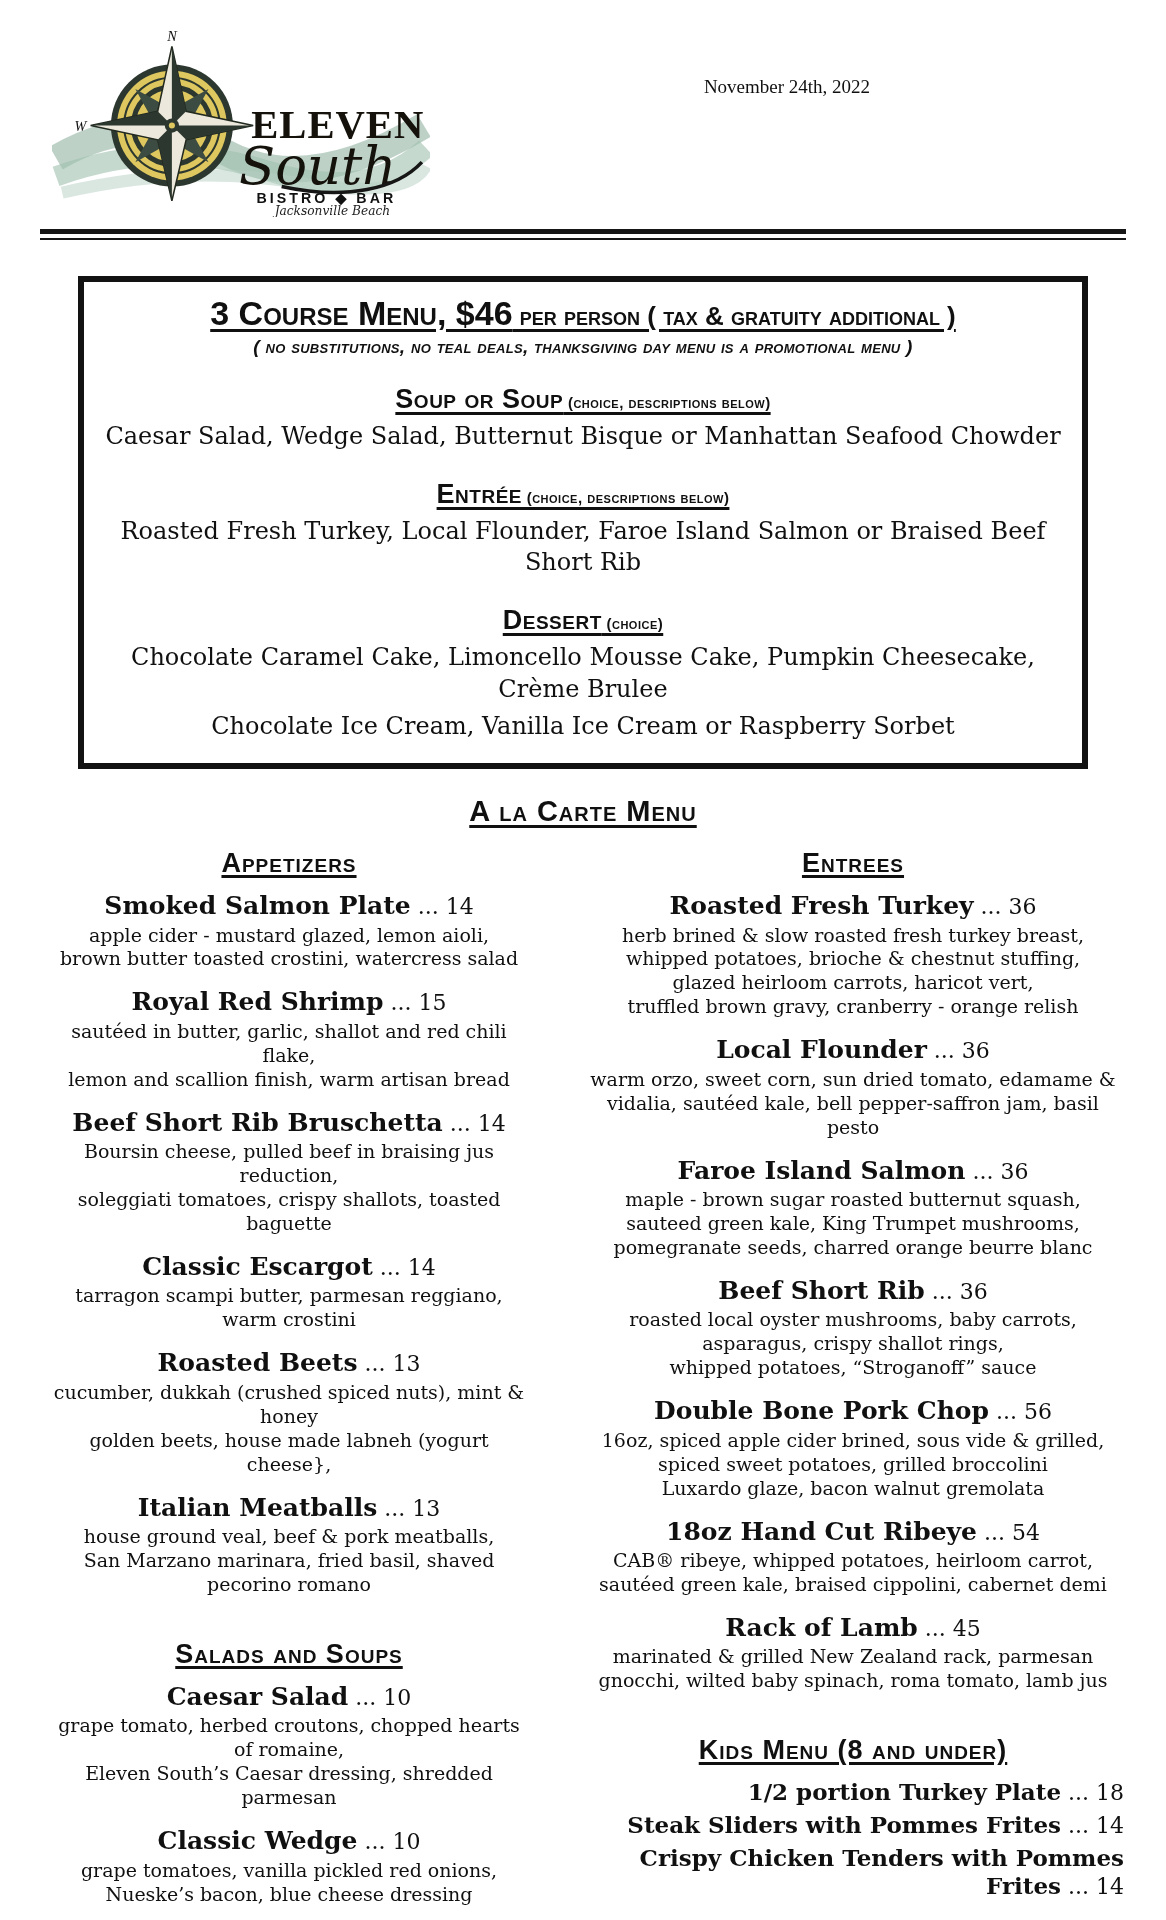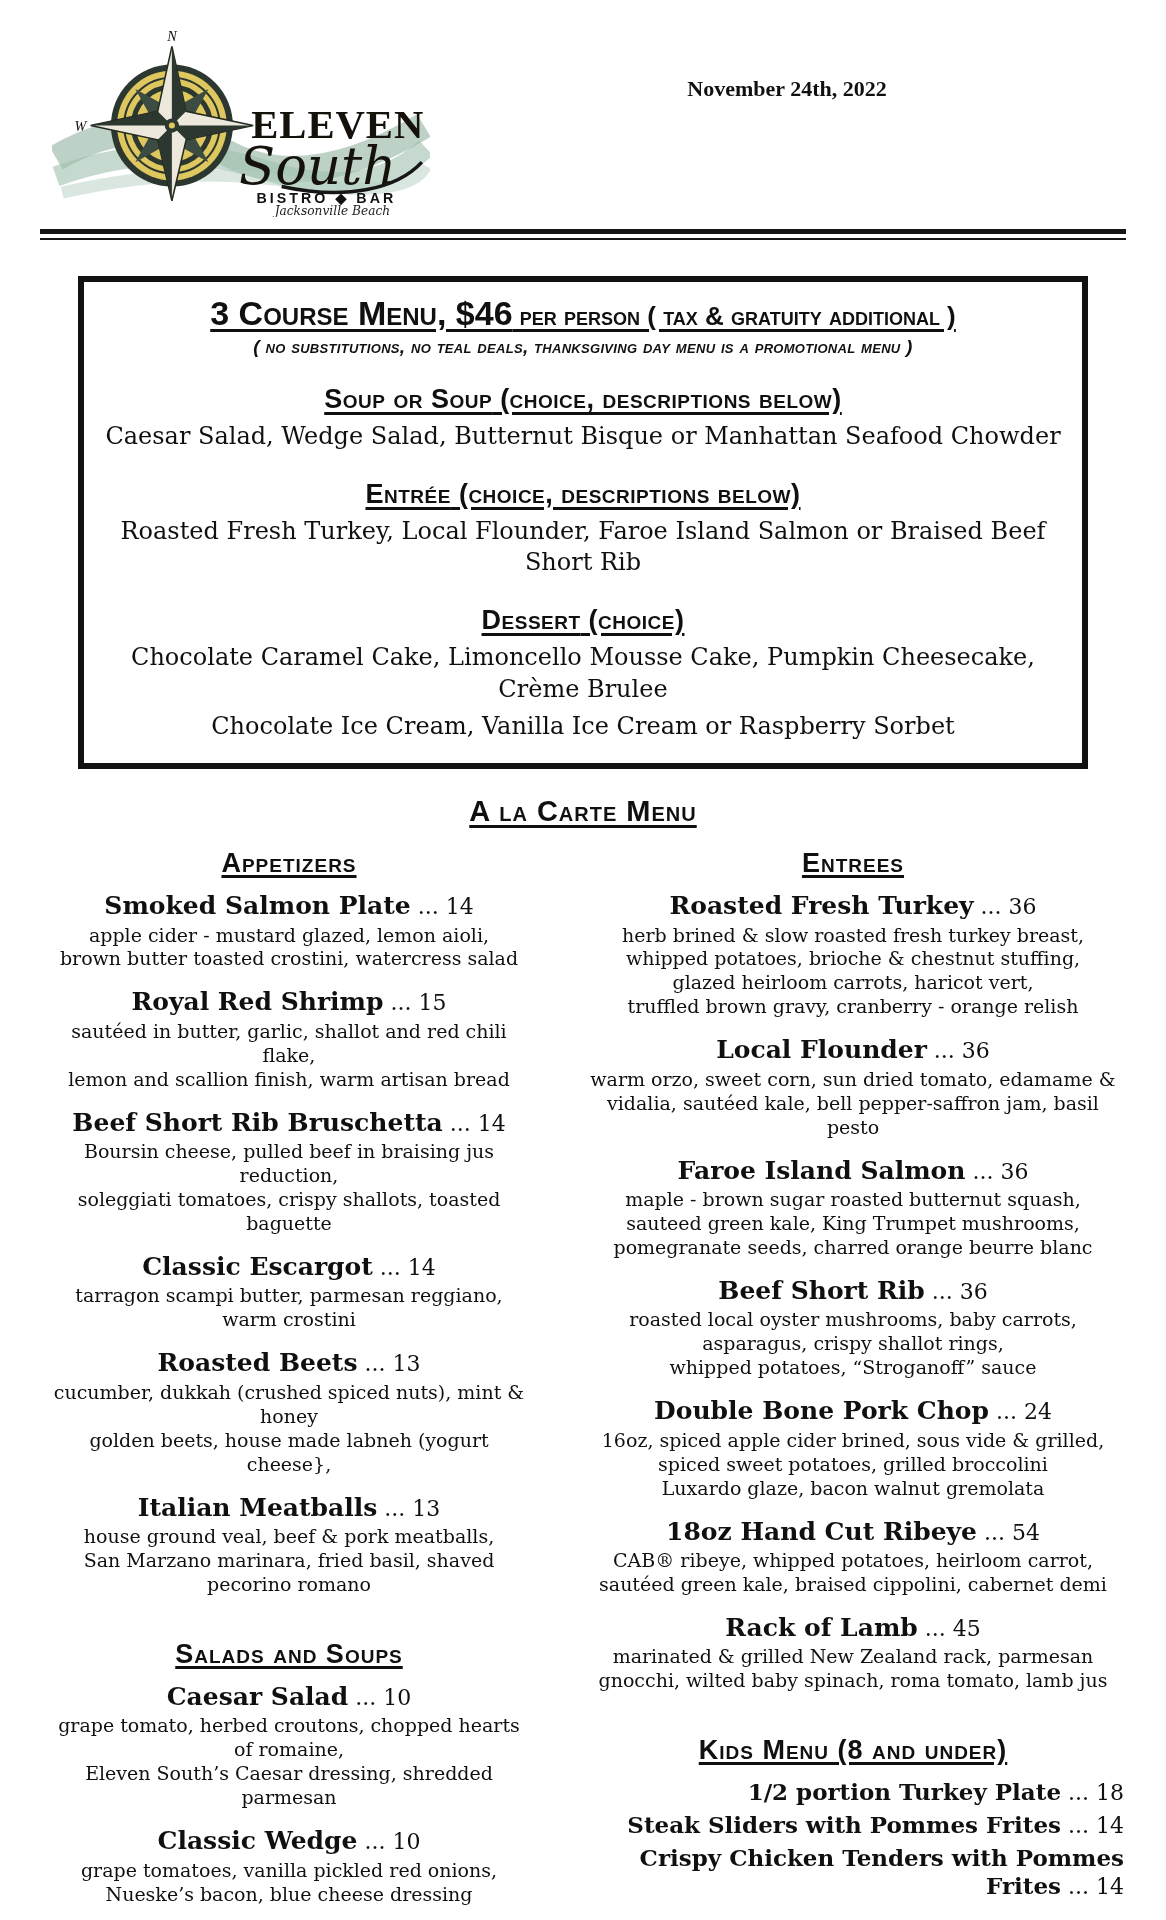--- a/index.html
+++ b/index.html
@@ -8,35 +8,35 @@
     color:#101010;font-family:"DejaVu Serif",serif;position:relative;overflow:hidden;
   }
   
   .header{display:flex;align-items:flex-start;padding:28px 24px 0 52px;}
   .logo-wrap{flex:0 0 380px;}
   .header-right{flex:1;text-align:center;padding-top:22px;}
   .script-title{
     font-family:"DejaVu Serif",serif;font-style:italic;font-size:66px;
     letter-spacing:1px;line-height:1.05;white-space:nowrap;
   }
-  .menu-date{font-family:"Liberation Serif",serif;font-weight:bold;font-size:22px;margin-top:26px;}
+  .menu-date{font-family:"Liberation Serif",serif;font-weight:normal;font-size:19px;margin-top:26px;}
   .double-rule{margin:8px 40px 0;border-top:5px solid #161616;border-bottom:2px solid #161616;height:4px;}
   
   .course-box{border:6px solid #121212;margin:36px 78px 0;padding:12px 11px 20px;text-align:center;}
   .course-title{display:inline-block;font-family:"Liberation Sans",sans-serif;font-weight:bold;
     font-variant:small-caps;text-decoration:underline;text-decoration-thickness:3px;text-underline-offset:4px;}
   .course-title .t-main{font-size:34px;}
   .course-title .t-rest{font-size:26px;}
   .course-sub{font-family:"Liberation Sans",sans-serif;font-style:italic;font-weight:bold;
     font-variant:small-caps;font-size:19px;margin-top:3px;letter-spacing:.3px;}
   .course-section{margin-top:26px;}
   .course-heading{display:inline-block;font-family:"Liberation Sans",sans-serif;font-weight:bold;
     font-variant:small-caps;font-size:27px;text-decoration:underline;text-decoration-thickness:3px;
     text-underline-offset:4px;letter-spacing:.5px;}
-  .course-heading .note{font-size:27px;}
+  .course-heading .note{font-size:15px;}
   .course-line{font-size:24px;line-height:1.32;margin-top:6px;}
   
   .alacarte{text-align:center;margin:26px 0 0;}
   .alacarte span{font-family:"Liberation Sans",sans-serif;font-weight:bold;font-variant:small-caps;
     font-size:29px;letter-spacing:1px;text-decoration:underline;text-decoration-thickness:3px;text-underline-offset:4px;}
   
   .columns{display:flex;padding:20px 42px 0 52px;gap:56px;align-items:flex-start;}
   .col{text-align:center;}
   .col-left{flex:0 0 474px;width:474px;}
   .col-right{flex:0 0 542px;width:542px;}
@@ -228,21 +228,21 @@
   </div>
               <div class="menu-item">
     <div class="item-line"><span class="item-name">Beef Short Rib</span><span class="item-dots"> ... </span><span class="item-price">36</span></div>
     <div class="item-desc">
                   <div class="desc-line">roasted local oyster mushrooms, baby carrots,</div>
                   <div class="desc-line">asparagus, crispy shallot rings,</div>
                   <div class="desc-line">whipped potatoes, “Stroganoff” sauce</div>
                 </div>
   </div>
               <div class="menu-item">
-    <div class="item-line"><span class="item-name">Double Bone Pork Chop</span><span class="item-dots"> ... </span><span class="item-price">24</span></div>
+    <div class="item-line"><span class="item-name">Double Bone Pork Chop</span><span class="item-dots"> ... </span><span class="item-price">56</span></div>
     <div class="item-desc">
                   <div class="desc-line">16oz, spiced apple cider brined, sous vide &amp; grilled,</div>
                   <div class="desc-line">spiced sweet potatoes, grilled broccolini</div>
                   <div class="desc-line">Luxardo glaze, bacon walnut gremolata</div>
                 </div>
   </div>
               <div class="menu-item">
     <div class="item-line"><span class="item-name">18oz Hand Cut Ribeye</span><span class="item-dots"> ... </span><span class="item-price">54</span></div>
     <div class="item-desc">
                   <div class="desc-line">CAB® ribeye, whipped potatoes, heirloom carrot,</div>

